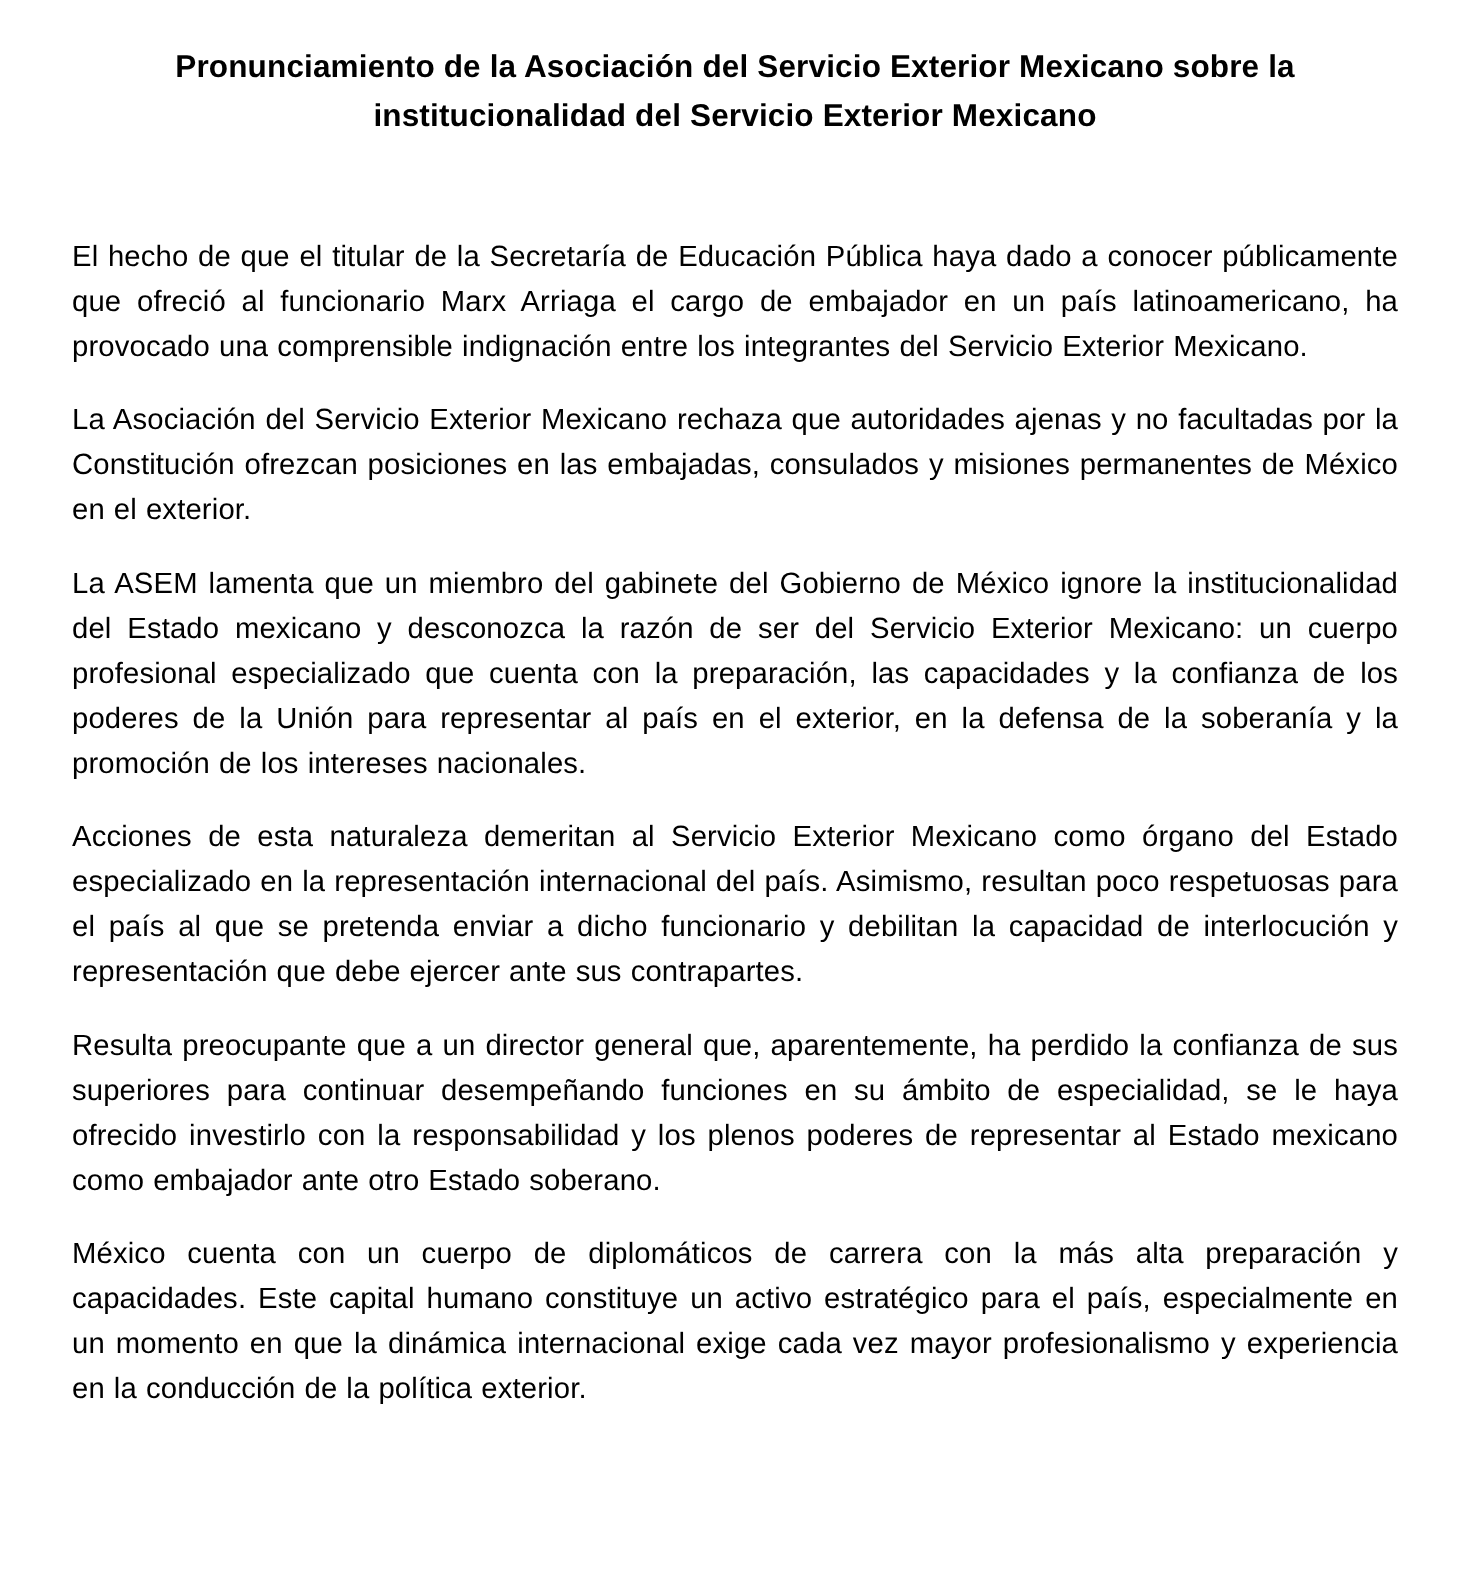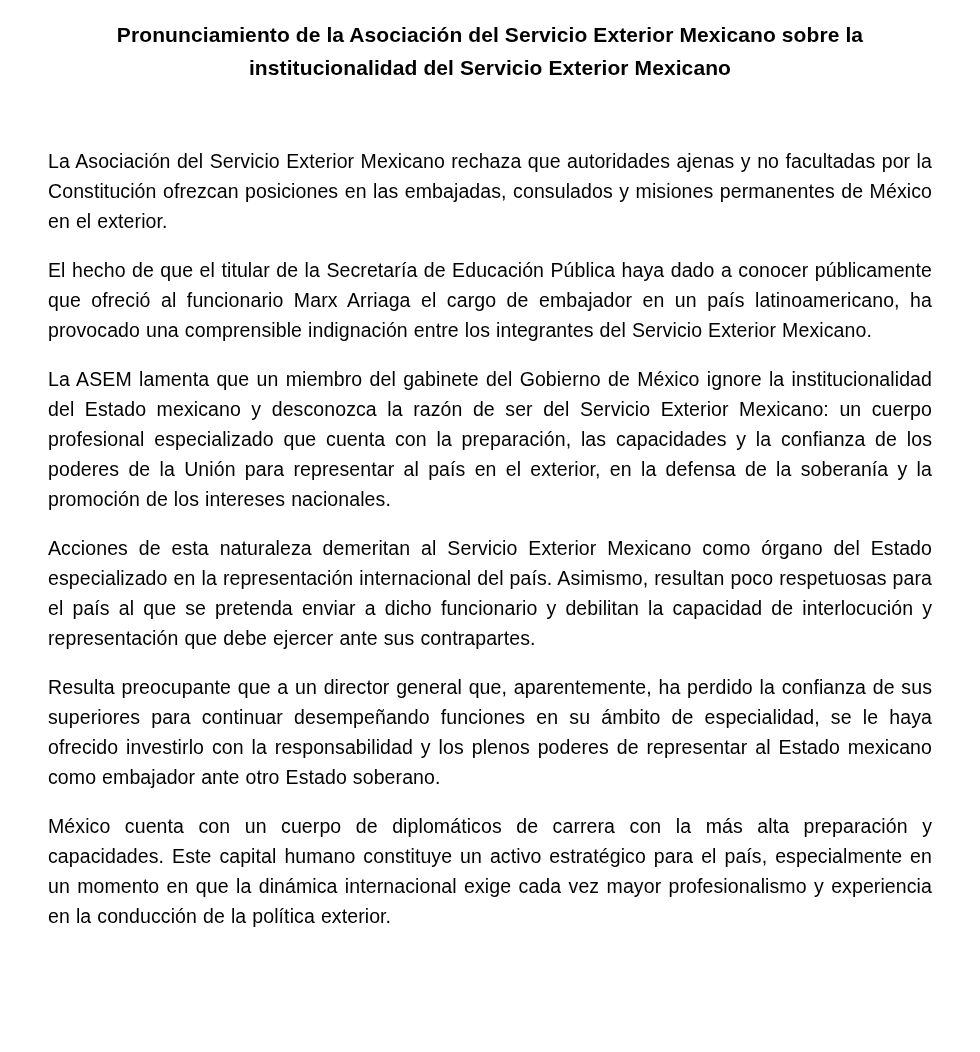--- a/index.html
+++ b/index.html
@@ -11,21 +11,21 @@
     width: 980px;
     min-height: 1052px;
     font-family: "Liberation Sans", sans-serif;
     color: #000000;
     -webkit-font-smoothing: antialiased;
   }
   .page {
     box-sizing: border-box;
     width: 980px;
     min-height: 1052px;
-    padding: 18px 48px 30px 48px;
+    padding: 28px 48px 30px 48px;
     background: #ffffff;
   }
   .doc-title {
     font-size: 21px;
     line-height: 33px;
     font-weight: bold;
     text-align: center;
     margin: 0 auto;
     max-width: 830px;
     letter-spacing: 0.1px;
@@ -48,21 +48,21 @@
 </head>
 <body>
 
 <div class="page">
 
   <h1 class="doc-title">Pronunciamiento de la Asociación del Servicio Exterior Mexicano sobre la institucionalidad del Servicio Exterior Mexicano</h1>
 
   <div class="title-spacer"></div>
 
   <div class="doc-body">
+    <p>El hecho de que el titular de la Secretaría de Educación Pública haya dado a conocer públicamente que ofreció al funcionario Marx Arriaga el cargo de embajador en un país latinoamericano, ha provocado una comprensible indignación entre los integrantes del Servicio Exterior Mexicano.</p>
     <p>La Asociación del Servicio Exterior Mexicano rechaza que autoridades ajenas y no facultadas por la Constitución ofrezcan posiciones en las embajadas, consulados y misiones permanentes de México en el exterior.</p>
-    <p>El hecho de que el titular de la Secretaría de Educación Pública haya dado a conocer públicamente que ofreció al funcionario Marx Arriaga el cargo de embajador en un país latinoamericano, ha provocado una comprensible indignación entre los integrantes del Servicio Exterior Mexicano.</p>
     <p>La ASEM lamenta que un miembro del gabinete del Gobierno de México ignore la institucionalidad del Estado mexicano y desconozca la razón de ser del Servicio Exterior Mexicano: un cuerpo profesional especializado que cuenta con la preparación, las capacidades y la confianza de los poderes de la Unión para representar al país en el exterior, en la defensa de la soberanía y la promoción de los intereses nacionales.</p>
     <p>Acciones de esta naturaleza demeritan al Servicio Exterior Mexicano como órgano del Estado especializado en la representación internacional del país. Asimismo, resultan poco respetuosas para el país al que se pretenda enviar a dicho funcionario y debilitan la capacidad de interlocución y representación que debe ejercer ante sus contrapartes.</p>
     <p>Resulta preocupante que a un director general que, aparentemente, ha perdido la confianza de sus superiores para continuar desempeñando funciones en su ámbito de especialidad, se le haya ofrecido investirlo con la responsabilidad y los plenos poderes de representar al Estado mexicano como embajador ante otro Estado soberano.</p>
     <p>México cuenta con un cuerpo de diplomáticos de carrera con la más alta preparación y capacidades. Este capital humano constituye un activo estratégico para el país, especialmente en un momento en que la dinámica internacional exige cada vez mayor profesionalismo y experiencia en la conducción de la política exterior.</p>
   </div>
 
 </div>
 
 </body></html>

